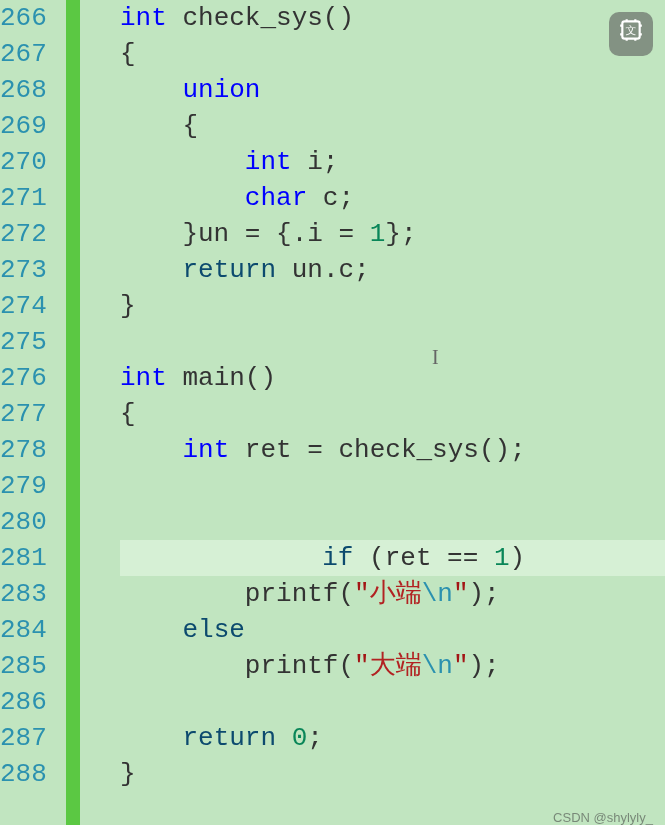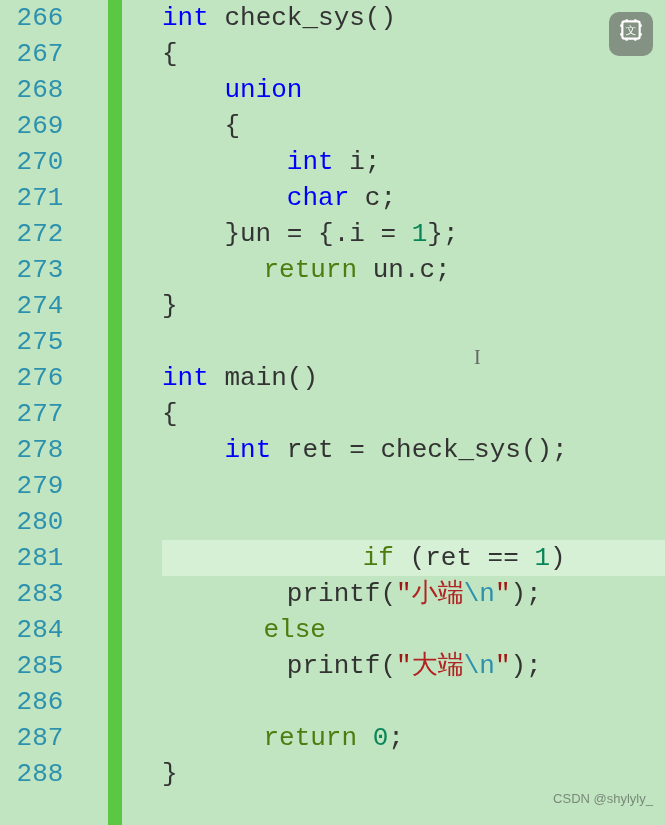--- a/index.html
+++ b/index.html
@@ -10,21 +10,21 @@
       font-family: Consolas, 'Courier New', monospace;
       font-size: 26px;
       position: relative;
       overflow: hidden;
     }
     .editor {
       display: flex;
       height: 100%;
     }
     .gutter {
-      width: 108px;
+      width: 66px;
       background: #c1e5c0;
       text-align: center;
       padding-right: 28px;
       color: #2b91af;
       font-weight: 400;
       flex-shrink: 0;
     }
     .gutter .ln {
       height: 36px;
       line-height: 36px;
@@ -43,21 +43,21 @@
       height: 36px;
       line-height: 36px;
       white-space: pre;
       position: relative;
     }
     .line.highlight {
       background: #d6f0d5;
       text-align: center;
     }
     .kw { color: #0000ff; font-family: Liberation Mono, monospace; }
-    .ret { color: #4d7c0f; margin-left: 39px; }
+    .ret { color: #0c4a6e; }
     .ident { color: #333; }
     .punct { color: #333; }
     .func { color: #333; }
     .num { color: #098658; }
     .str { color: #a31515; }
     .strcn { color: #b22222; }
     .esc { color: #2b91af; }
     .cursor {
       position: absolute;
       font-size: 20px;
@@ -75,21 +75,21 @@
       border-radius: 10px;
       background: rgba(90,90,90,0.6);
       display: flex;
       align-items: center;
       justify-content: center;
       cursor: pointer;
     }
     .expand-btn svg { width: 26px; height: 26px; }
     .watermark {
       position: absolute;
-      bottom: 19px;
+      bottom: 0;
       right: 12px;
       font-size: 13px;
       color: rgba(60,60,60,0.55);
       font-family: Arial, sans-serif;
     }
   </style>
 </head>
 <body>
 
 <div class="editor">

